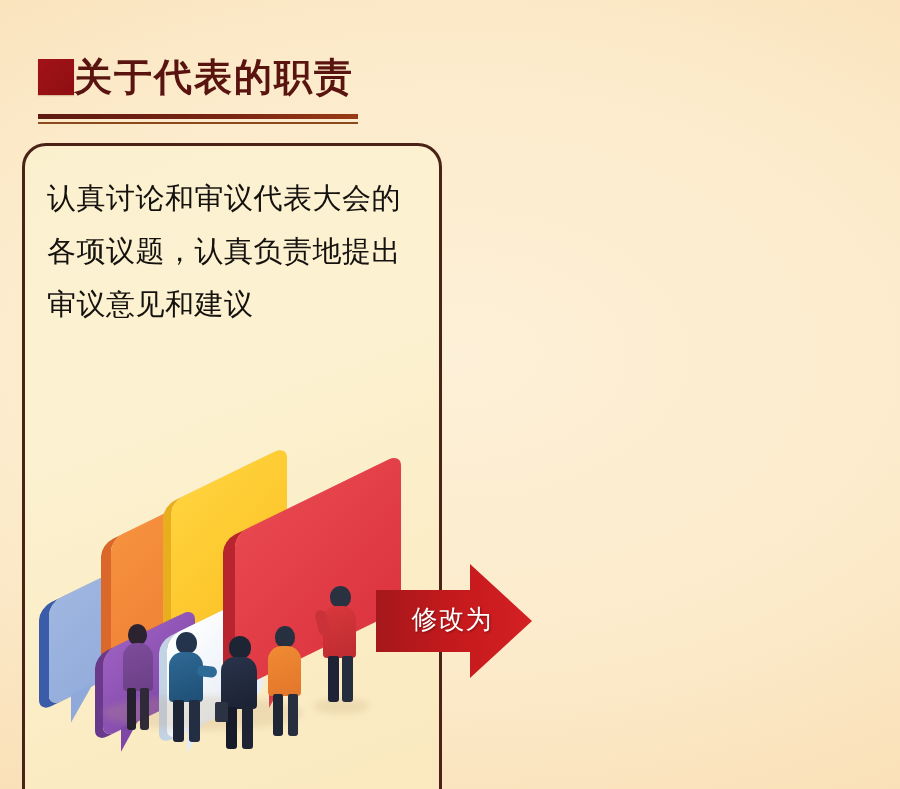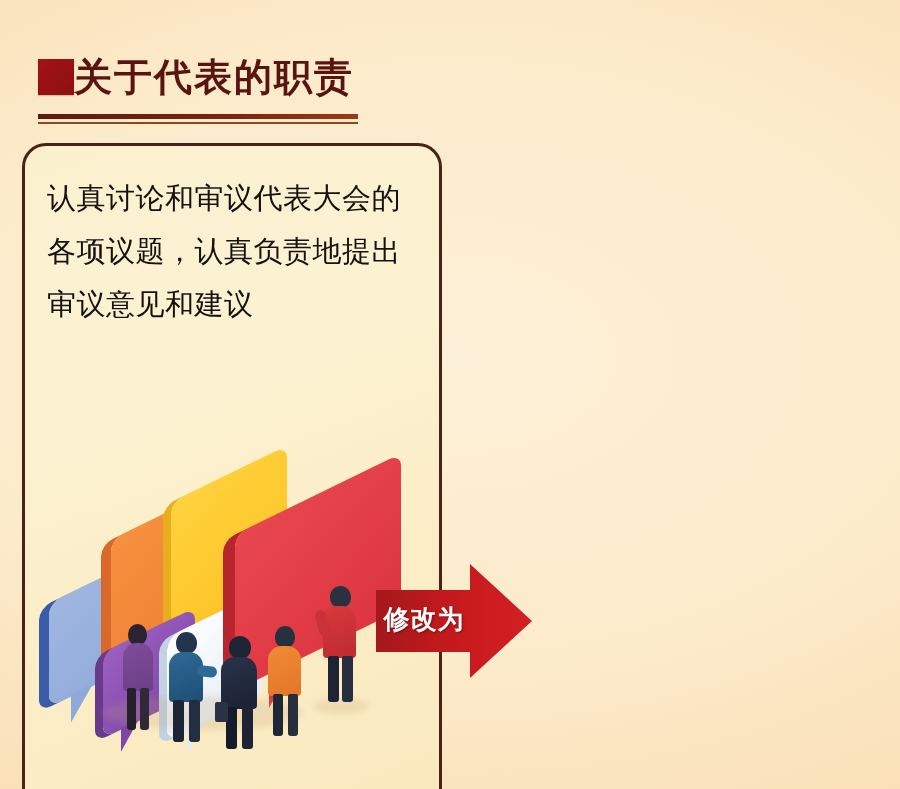--- a/index.html
+++ b/index.html
@@ -129,27 +129,27 @@
   #change-arrow {
     position: absolute;
     left: 370px;
     top: 562px;
     width: 166px;
     height: 118px;
     z-index: 40;
   }
   #change-arrow .arrow-label {
     position: absolute;
-    left: 4px;
+    left: 32px;
     top: 44px;
     width: 100px;
     text-align: center;
     font-family: "DejaVu Sans", "Liberation Sans", sans-serif;
     font-size: 26px;
-    font-weight: bold;
+    font-weight: normal;
     color: #FFFFFF;
     letter-spacing: 1px;
     text-shadow: 1px 1px 2px rgba(90,10,10,0.65);
     line-height: 1;
     pointer-events: none;
   }
 </style>
 </head>
 <body>
 

